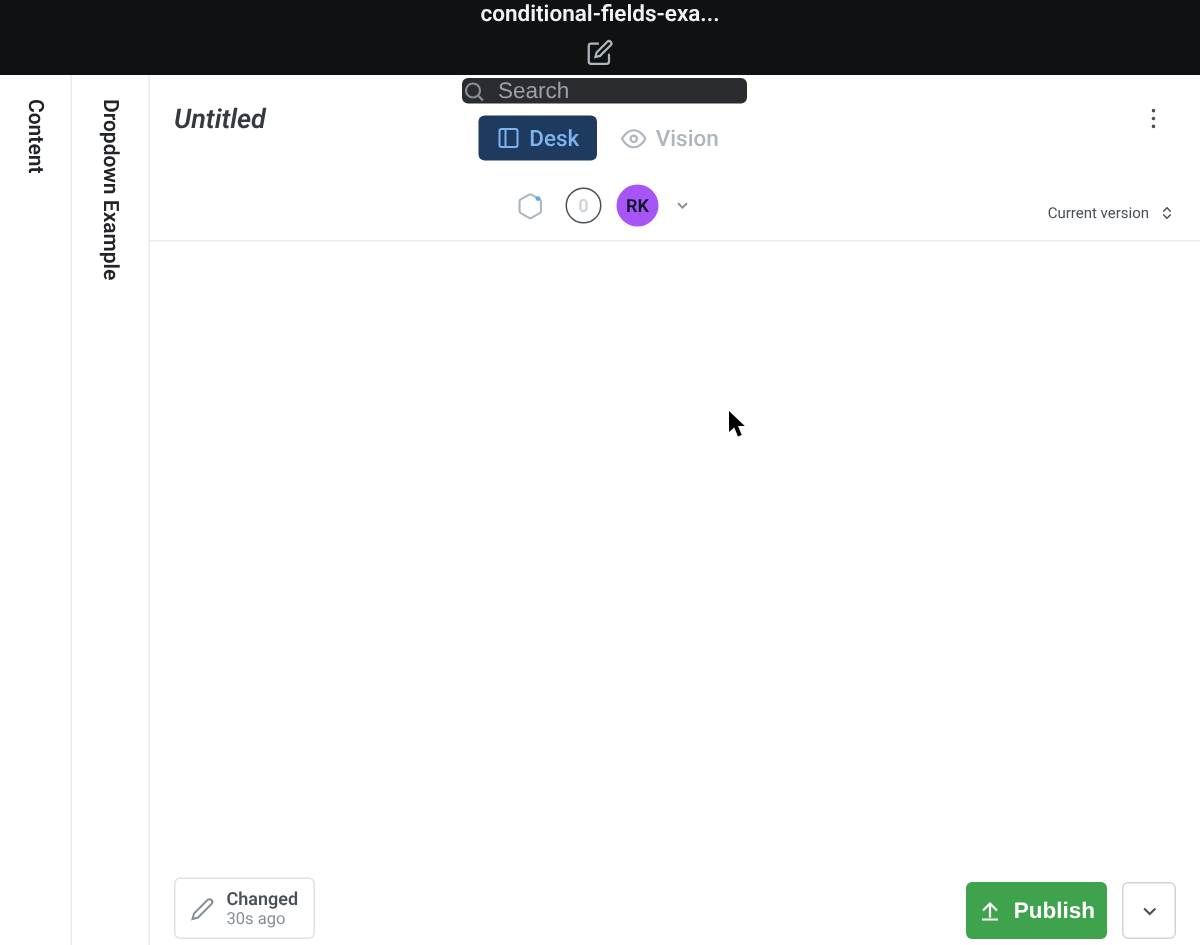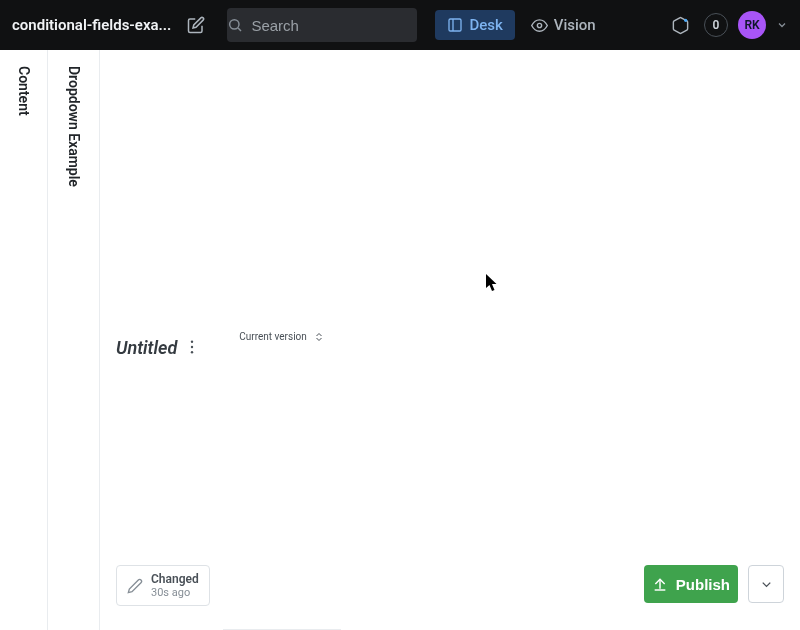--- a/index.html
+++ b/index.html
@@ -12,20 +12,21 @@
       position: relative;
     }
     .topbar {
       height: 50px;
       background: #101112;
       display: flex;
       align-items: center;
       padding: 0 12px;
       gap: 8px;
       color: #fff;
+      flex-direction: column;
     }
     .topbar-title {
       font-size: 15px;
       font-weight: 600;
       color: #f1f3f5;
       white-space: nowrap;
       overflow: hidden;
       text-overflow: ellipsis;
       max-width: 200px;
       flex: 0 0 auto;
@@ -150,22 +151,23 @@
     }
     .rail2-text {
       writing-mode: vertical-rl;
       font-size: 14px;
       font-weight: 600;
       color: #212529;
     }
     .main {
       flex: 1;
       display: flex;
-      flex-direction: row;
+      flex-direction: column;
       position: relative;
+      gap: 36px;
     }
     .doc-header {
       display: flex;
       align-items: center;
       justify-content: space-between;
       padding: 14px 16px 0 16px;
     }
     .doc-title {
       font-size: 18px;
       font-weight: 600;
@@ -211,25 +213,25 @@
       border-radius: 4px;
       height: 36px;
       display: flex;
       align-items: center;
       justify-content: flex-end;
       padding: 0 10px;
       cursor: pointer;
     }
     .footer {
       position: absolute;
-      bottom: 24px;
+      bottom: 4px;
       left: 16px;
       right: 16px;
       display: flex;
-      align-items: flex-start;
+      align-items: flex-end;
       gap: 10px;
     }
     .changed-chip {
       display: flex;
       align-items: center;
       gap: 8px;
       border: 1px solid #dee2e6;
       border-radius: 4px;
       padding: 6px 10px;
       cursor: default;

